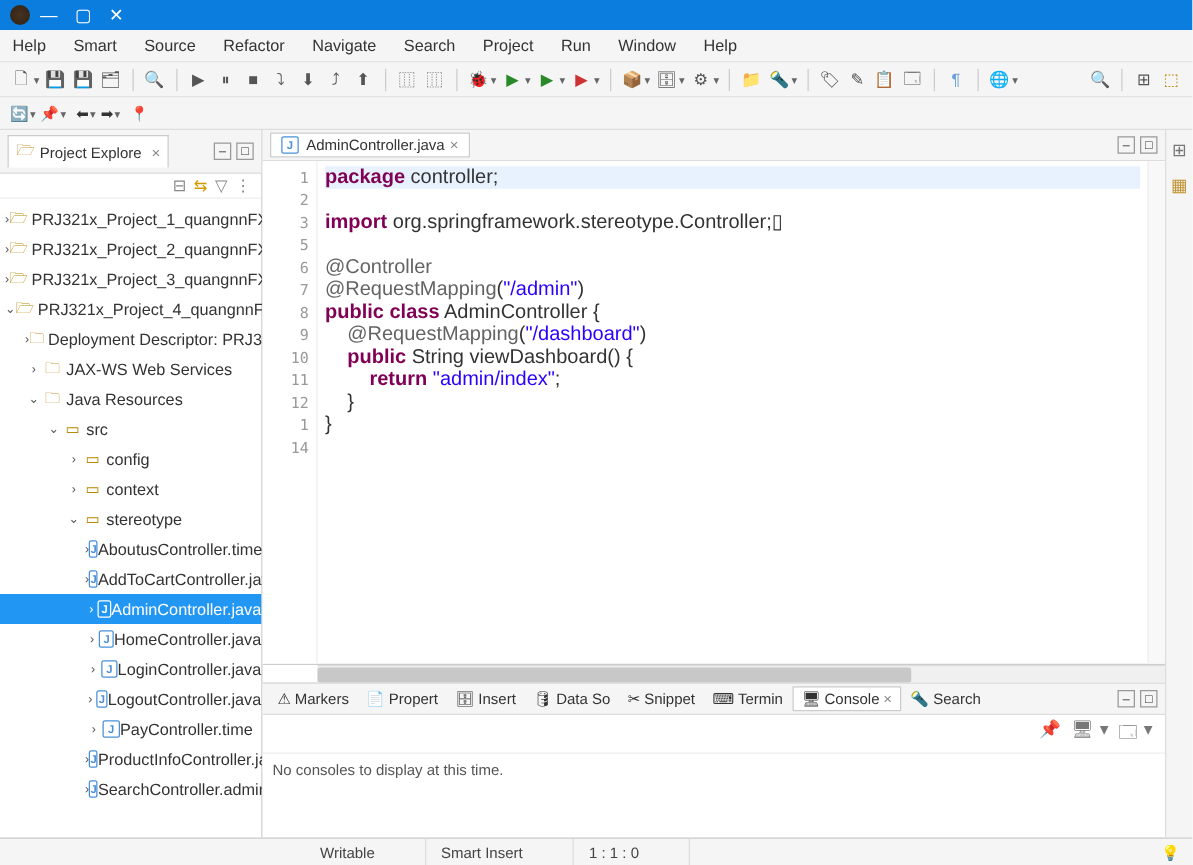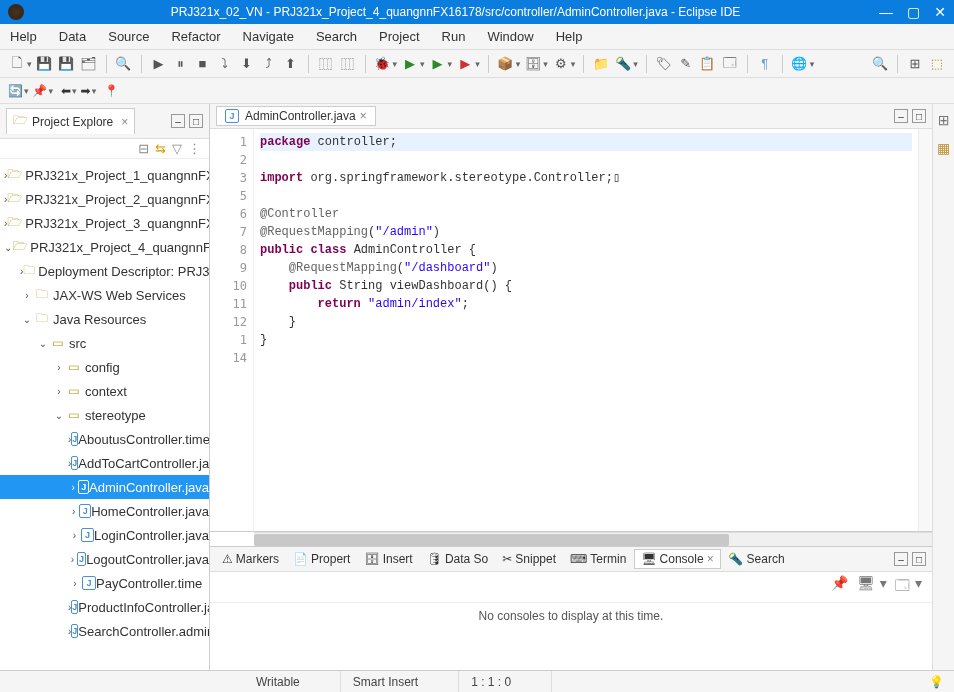--- a/index.html
+++ b/index.html
@@ -37,62 +37,61 @@
 .tree-row.selected .ic-java { border-color:#fff; color:#fff; background:transparent; }
 .editor-area { flex: 1; display: flex; flex-direction: column; overflow: hidden; }
 .editor-tabs { display: flex; align-items: center; background: #f5f5f5; border-bottom: 1px solid #ddd; padding: 2px 6px; }
 .editor-tab { display: flex; align-items: center; gap: 4px; background: #fff; border: 1px solid #ccc; padding: 2px 8px; font-size: 12px; }
 .editor-tab .ic-java { margin-right:2px; }
 .editor-tabs .minmax { margin-left: auto; display: flex; gap: 4px; }
 .editor-tabs .minmax span { width: 14px; height: 14px; border: 1px solid #999; cursor: pointer; font-size:10px; display:flex; align-items:center; justify-content:center;}
 .code-wrap { flex: 1; display: flex; background: #fff; overflow: hidden; position: relative; border-bottom: 1px solid #ccc; }
 .gutter { width: 44px; background: #fff; border-right: 1px solid #eee; font-family: "DejaVu Sans Mono", monospace; font-size: 12px; color: #999; text-align: right; padding: 4px 6px 4px 0; line-height: 18px; }
 .gutter .ln { height: 18px; }
-.code { flex: 1; font-family: Liberation Mono, monospace; font-size: 12px; padding: 4px 6px; line-height: 18px; white-space: pre; overflow: auto; }
+.code { flex: 1; font-family: Liberation Sans, sans-serif; font-size: 16px; padding: 4px 6px; line-height: 18px; white-space: pre; overflow: auto; }
 .code .ln { height: 18px; display: block; }
 .code .ln.hl { background: #e8f2fe; }
 .kw { color: #7f0055; font-weight: bold; }
 .str { color: #2a00ff; }
 .ann { color: #646464; }
 .overview { width: 14px; background: #f8f8f8; border-left: 1px solid #eee; }
 .h-scrollbar { height: 14px; background:#f0f0f0; border-top:1px solid #ddd; position:relative; margin-left:44px; }
 .h-scrollbar .thumb { position:absolute; left:0; top:1px; height:12px; width:70%; background:#c8c8c8; border-radius:2px; }
 .bottom-panel { height: 124px; border-top: 1px solid #ccc; display: flex; flex-direction: column; background: #fff; }
 .btabs { display: flex; align-items: center; background: #f5f5f5; border-bottom: 1px solid #ddd; padding: 2px 6px; gap: 2px; font-size: 12px; }
 .btab { display: flex; align-items: center; gap: 3px; padding: 2px 6px; cursor: pointer; }
 .btab.active { background: #fff; border: 1px solid #ccc; }
 .btabs .minmax { margin-left: auto; display: flex; gap: 4px; }
 .btabs .minmax span { width:14px; height:14px; border:1px solid #999; cursor:pointer; font-size:10px; display:flex; align-items:center; justify-content:center; }
 .btoolbar { display:flex; justify-content:flex-end; gap:8px; padding:3px 10px; border-bottom:1px solid #eee; }
 .btoolbar span { color:#777; cursor:pointer; font-size:14px; }
-.bcontent { flex:1; padding:6px 8px; color:#555; font-size:12px;text-align:center; }
+.bcontent { flex:1; padding:6px 8px; color:#555; font-size:12px; }
 .right-strip { width: 22px; background: #f5f5f5; border-left: 1px solid #ddd; display:flex; flex-direction:column; align-items:center; gap:12px; padding-top:8px; }
 .right-strip span { color:#777; cursor:pointer; font-size:14px; }
 .statusbar { height: 22px; background: #f5f5f5; border-top: 1px solid #ccc; display: flex; align-items: center; font-size: 12px; color:#444; }
 .statusbar .cell { padding: 0 40px 0 12px; border-right: 1px solid #ddd; height:100%; display:flex; align-items:center; }
 .statusbar .spacer { flex:1; }
 .statusbar .bulb { margin:0 10px; color:#e6b800; }
 .drop { font-size:9px; color:#666; margin-left:-3px; }
 </style>
 </head>
 <body>
 
 <div class="titlebar">
   <div class="titlebar-icon"></div>
-  <div class="titlebar-title">PRJ321x_02_VN - PRJ321x_Project_4_quangnnFX16178/src/controller/AdminController.java - Eclipse IDE</div>
   <div class="titlebar-controls">
     <span>—</span>
     <span>▢</span>
     <span>✕</span>
   </div>
 </div>
 
 <div class="menubar" id="menubar">
     <span>Help</span>
-    <span>Data</span>
+    <span>Smart</span>
     <span>Source</span>
     <span>Refactor</span>
     <span>Navigate</span>
     <span>Search</span>
     <span>Project</span>
     <span>Run</span>
     <span>Window</span>
     <span>Help</span>
   </div>
 

